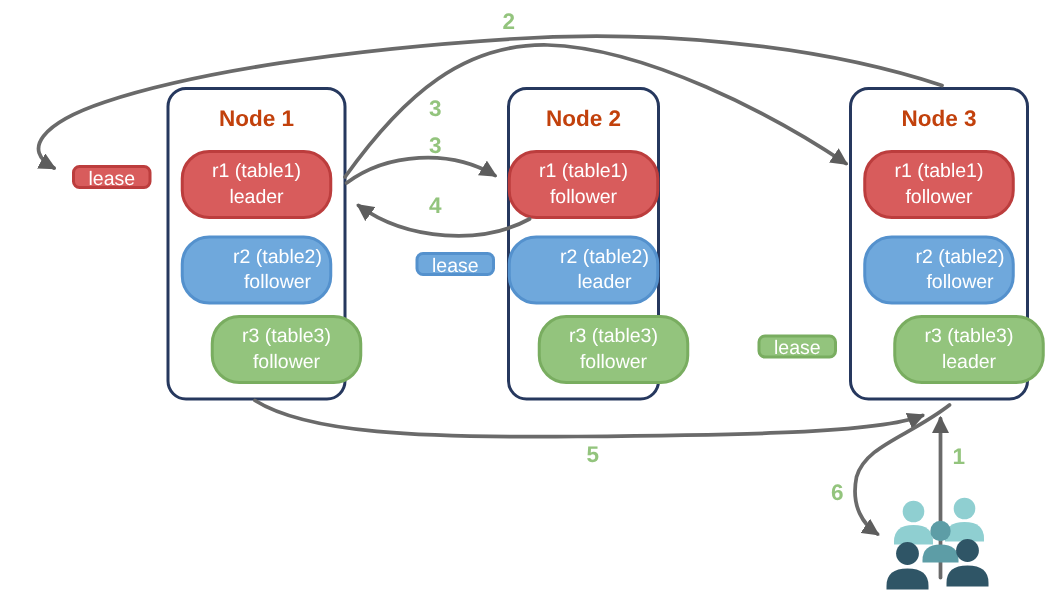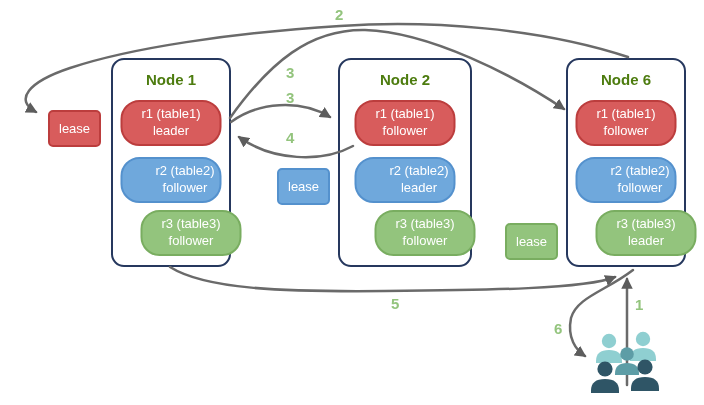--- a/index.html
+++ b/index.html
@@ -11,46 +11,46 @@
 
   
   .node {
     position:absolute; top:58px; height:209px; width:120px;
     background:#ffffff;
     border:2px solid var(--node-border,#26385e);
     border-radius:13px;
     box-sizing:border-box;
   }
   .node-1 { left:111px; }
-  .node-2 { left:338px; width:134px; }
+  .node-2 { left:338px; width:102px; }
   .node-3 { left:566px; }
   .node-title {
     margin-top:11px; text-align:center;
-    font-size:15px; font-weight:bold; color:#4d7c0f;
+    font-size:15px; font-weight:bold; color:#c2410c;
   }
 
   
   .replica {
     position:absolute; left:50%; transform:translateX(-50%);
     width:101px; height:46px; box-sizing:border-box;
     border-radius:19px;
     display:flex; flex-direction:column; align-items:center; justify-content:center;
     color:#ffffff; font-size:13px; line-height:1.3; text-align:center;
   }
   .row-1 { top:40px; }
   .row-2 { top:97px; }
   .row-3 { top:150px;margin-left:20px; }
   .red   { background:var(--red-fill,#d85c5c);   border:2px solid var(--red-border,#bc3d3d); }
   .blue  { background:var(--blue-fill,#6fa8dc);  border:2px solid var(--blue-border,#5491cd);padding-left:28px; }
   .green { background:var(--green-fill,#93c47d); border:2px solid var(--green-border,#79ad60); }
 
   
   .lease {
     position:absolute; box-sizing:border-box;
-    min-width:52px; height:37px; padding:0 9px;
+    min-width:52px; height:16px; padding:0 9px;
     border-radius:5px;
     display:flex; align-items:center; justify-content:center;
     color:#ffffff; font-size:13px;
   }
   .lease-table1 { left:48px;  top:110px; }
   .lease-table2 { left:277px; top:168px; }
   .lease-table3 { left:505px; top:223px; }
 
   
   .step {
@@ -110,21 +110,21 @@
       <span>r2 (table2)</span>
       <span>leader</span>
     </div>
     <div class="replica green row-3">
       <span>r3 (table3)</span>
       <span>follower</span>
     </div>
   </div>
 
   <div class="node node-3">
-    <div class="node-title">Node 6</div>
+    <div class="node-title">Node 3</div>
     <div class="replica red row-1">
       <span>r1 (table1)</span>
       <span>follower</span>
     </div>
     <div class="replica blue row-2">
       <span>r2 (table2)</span>
       <span>follower</span>
     </div>
     <div class="replica green row-3">
       <span>r3 (table3)</span>

